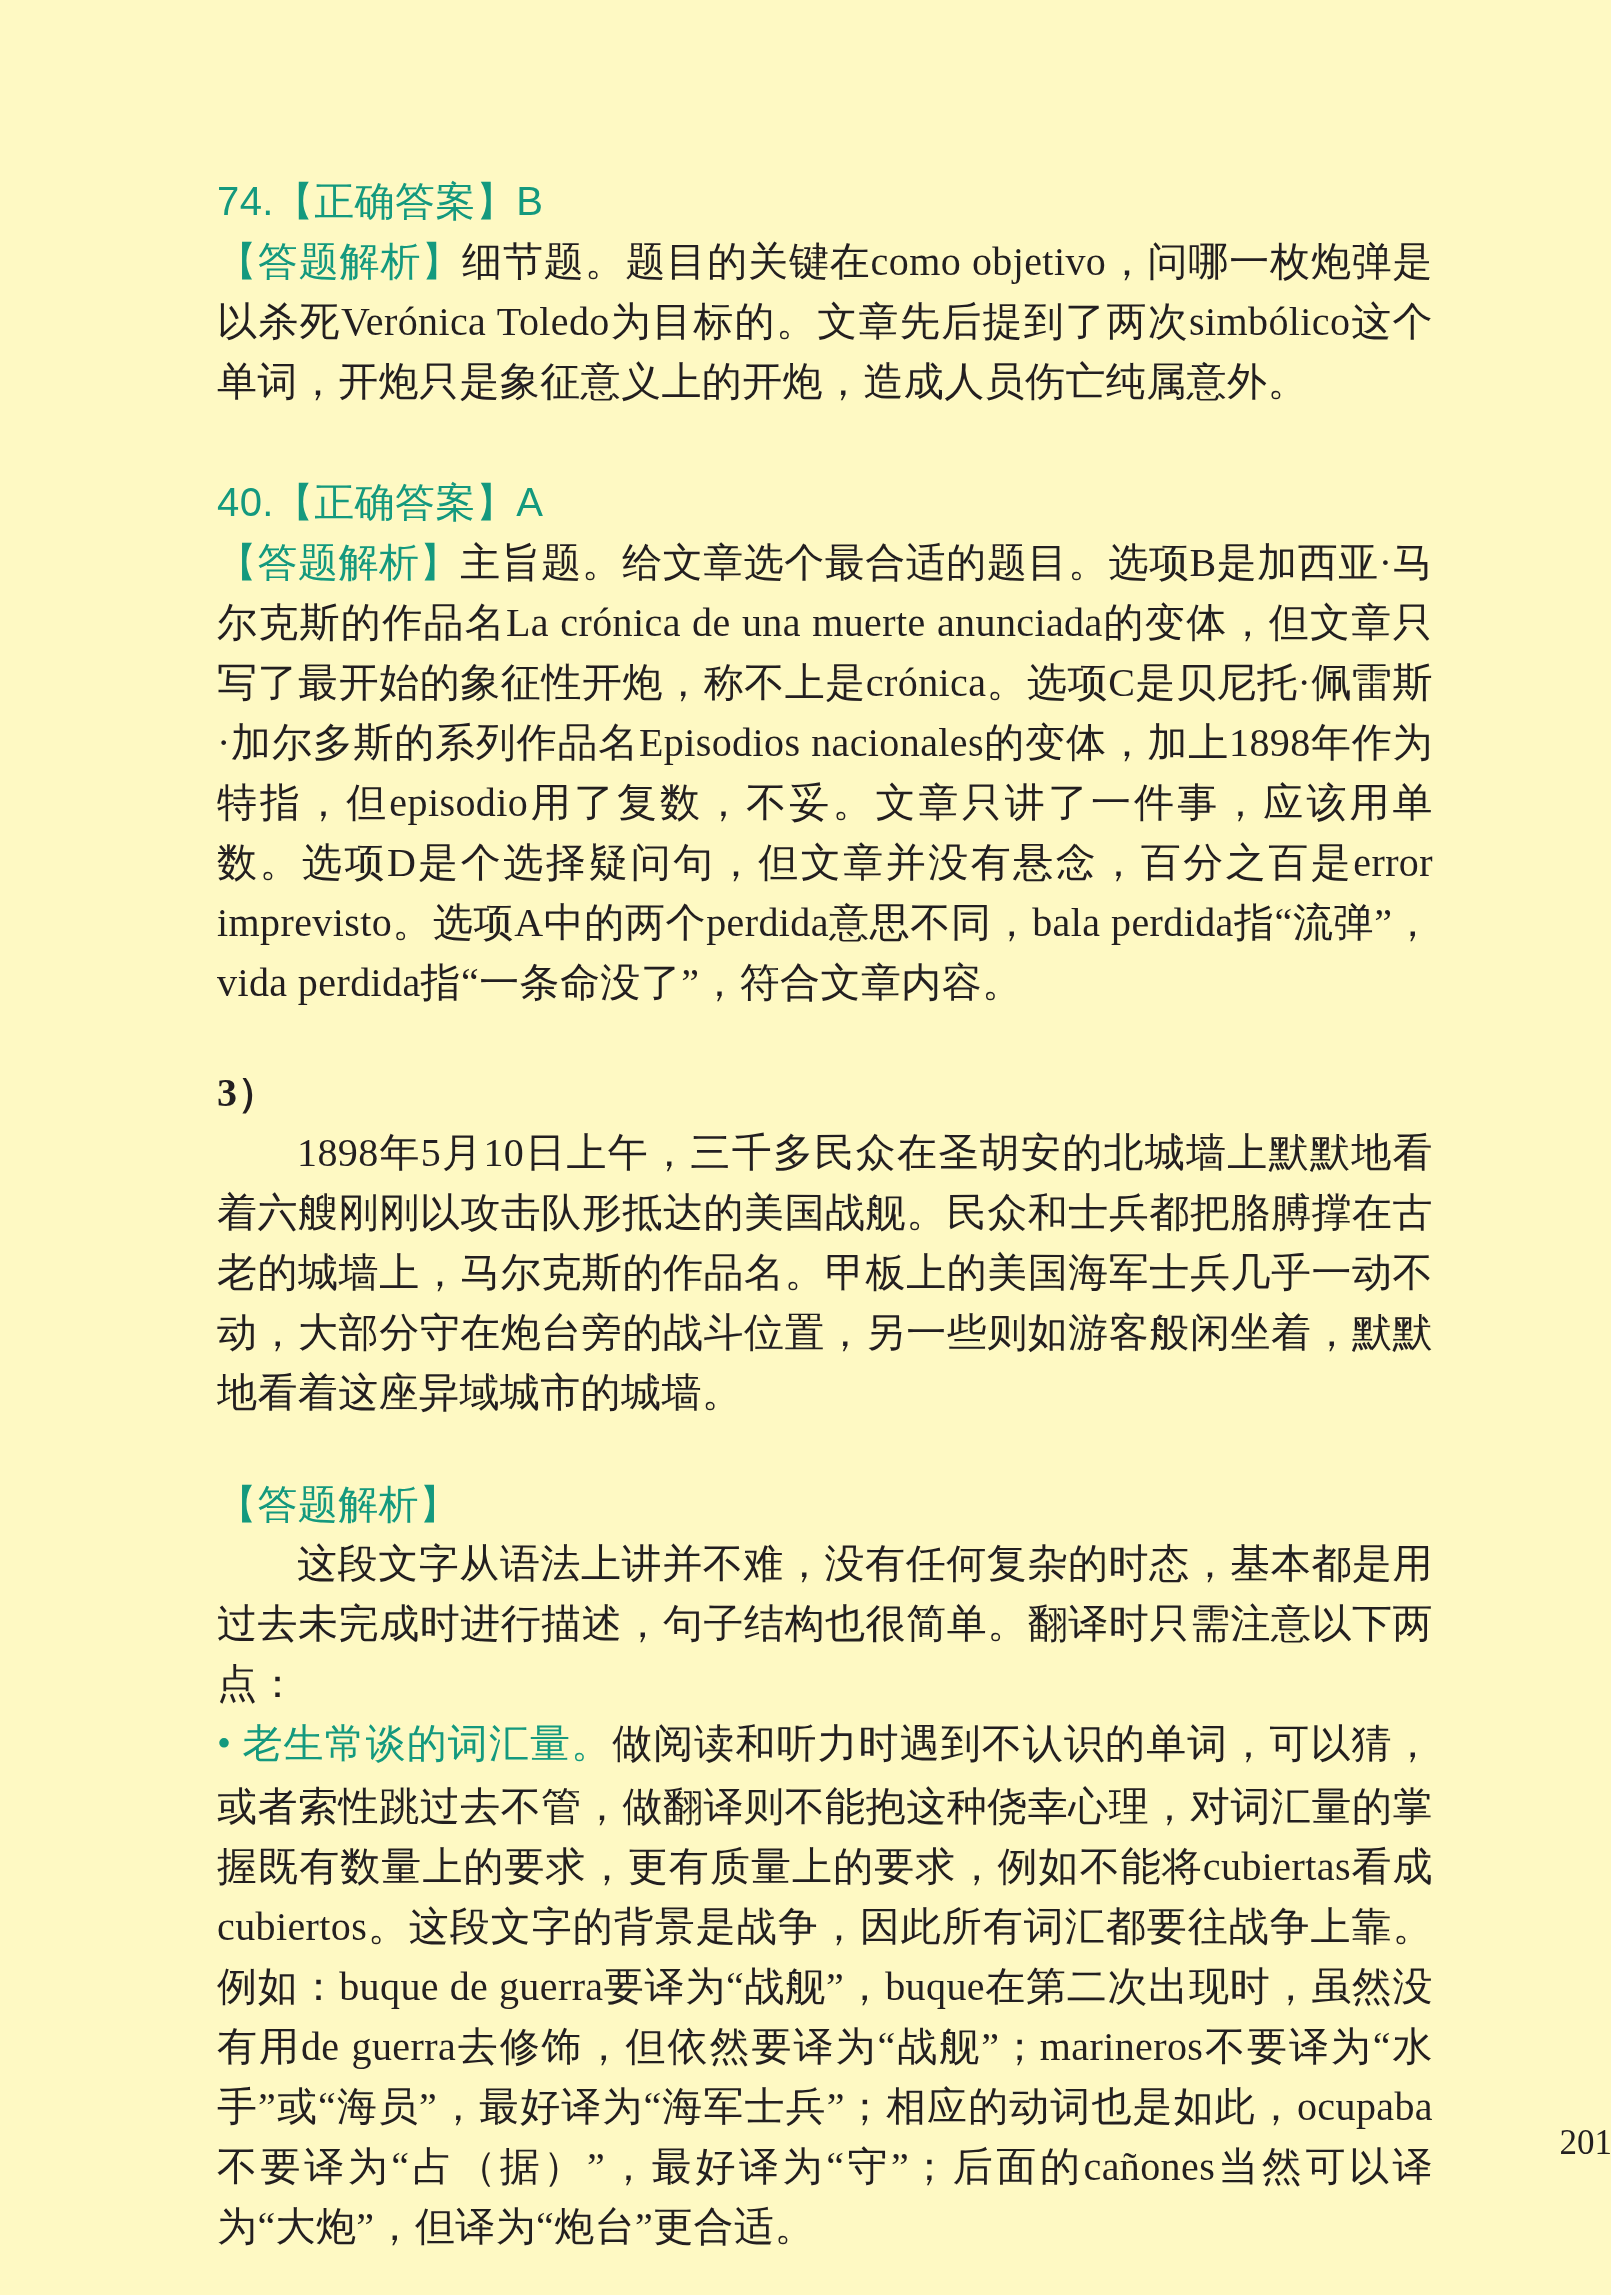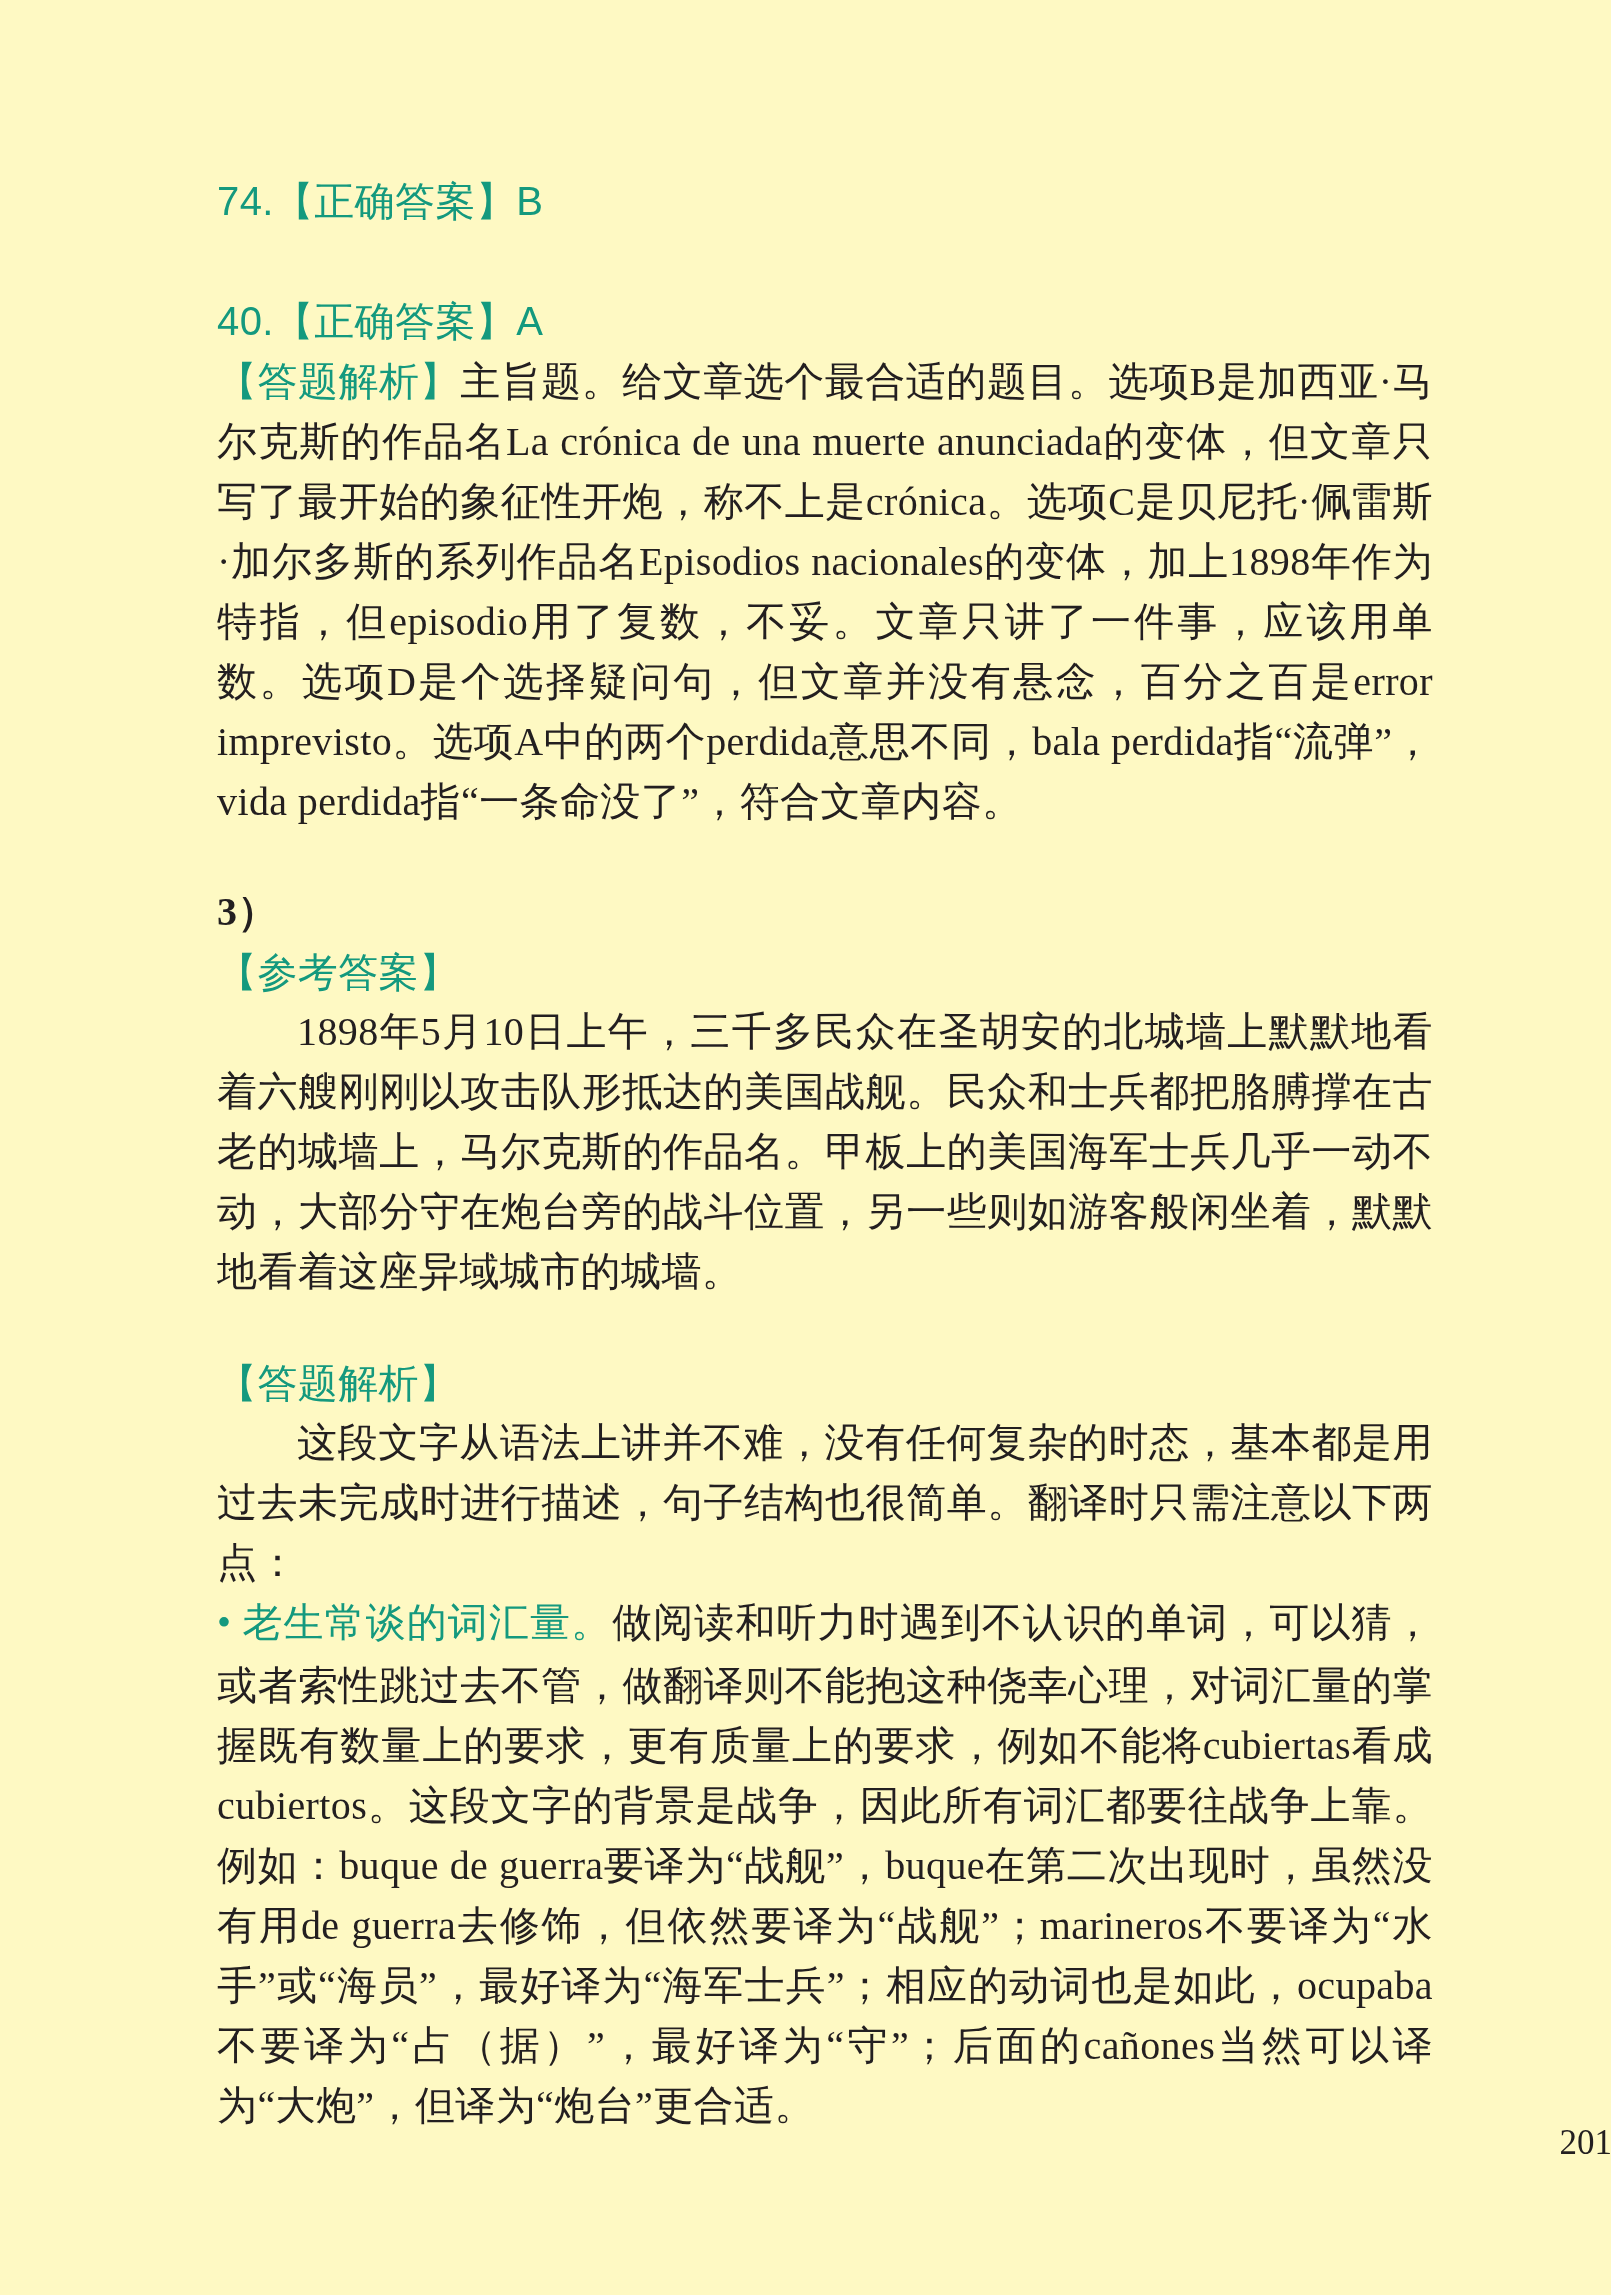--- a/index.html
+++ b/index.html
@@ -63,28 +63,28 @@
   }
 </style>
 </head>
 <body>
 
 <div class="page">
   <div class="content">
 
     <p class="answer-heading">74.【正确答案】B</p>
 
+    <p><span class="inline-label">【答题解析】</span><span>细节题。题目的关键在como objetivo，问哪一枚炮弹是以杀死Verónica Toledo为目标的。文章先后提到了两次simbólico这个单词，开炮只是象征意义上的开炮，造成人员伤亡纯属意外。</span></p>
 
     <p class="answer-heading gap-1">40.【正确答案】A</p>
 
     <p><span class="inline-label">【答题解析】</span><span>主旨题。给文章选个最合适的题目。选项B是加西亚·马尔克斯的作品名</span><span class="book-title">La crónica de una muerte anunciada</span><span>的变体，但文章只写了最开始的象征性开炮，称不上是crónica。选项C是贝尼托·佩雷斯·加尔多斯的系列作品名</span><span class="book-title">Episodios nacionales</span><span>的变体，加上1898年作为特指，但episodio用了复数，不妥。文章只讲了一件事，应该用单数。选项D是个选择疑问句，但文章并没有悬念，百分之百是error imprevisto。选项A中的两个perdida意思不同，bala perdida指“流弹”，vida perdida指“一条命没了”，符合文章内容。</span></p>
 
     <p class="part-number gap-2">3）</p>
 
-    <p class="standalone-label">【参考答案】</p>
 
     <p class="indent">1898年5月10日上午，三千多民众在圣胡安的北城墙上默默地看着六艘刚刚以攻击队形抵达的美国战舰。民众和士兵都把胳膊撑在古老的城墙上，马尔克斯的作品名。甲板上的美国海军士兵几乎一动不动，大部分守在炮台旁的战斗位置，另一些则如游客般闲坐着，默默地看着这座异域城市的城墙。</p>
 
     <p class="standalone-label gap-3">【答题解析】</p>
 
     <p class="indent">这段文字从语法上讲并不难，没有任何复杂的时态，基本都是用过去未完成时进行描述，句子结构也很简单。翻译时只需注意以下两点：</p>
 
     <p><span class="bullet-dot">•</span><span> </span><span class="bullet-lead">老生常谈的词汇量。</span><span>做阅读和听力时遇到不认识的单词，可以猜，或者索性跳过去不管，做翻译则不能抱这种侥幸心理，对词汇量的掌握既有数量上的要求，更有质量上的要求，例如不能将cubiertas看成cubiertos。这段文字的背景是战争，因此所有词汇都要往战争上靠。例如：buque de guerra要译为“战舰”，buque在第二次出现时，虽然没有用de guerra去修饰，但依然要译为“战舰”；marineros不要译为“水手”或“海员”，最好译为“海军士兵”；相应的动词也是如此，ocupaba不要译为“占（据）”，最好译为“守”；后面的cañones当然可以译为“大炮”，但译为“炮台”更合适。</span></p>
 
   </div>

